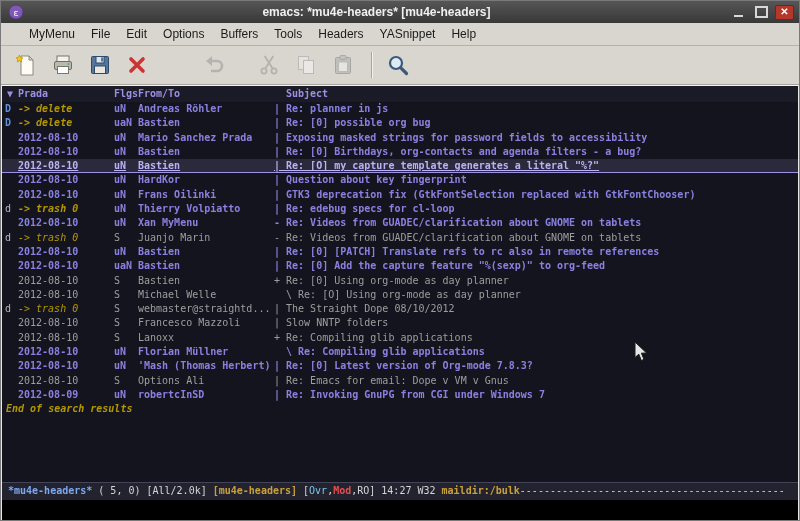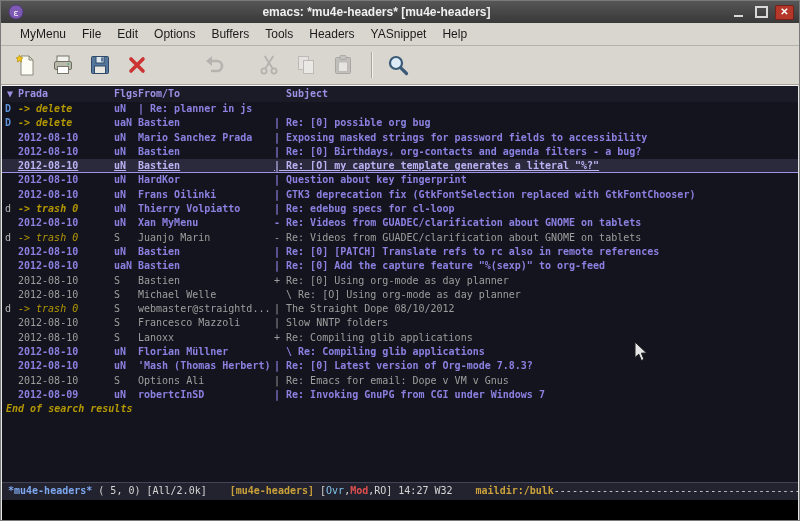--- a/index.html
+++ b/index.html
@@ -15,21 +15,21 @@
   .title { flex:1; text-align:center; color:#f0f0f0; font:bold 12px "Liberation Sans", sans-serif;
            white-space:nowrap; overflow:hidden; }
   .win-btns { display:flex; gap:4px; align-items:center; flex:none; }
   .wbtn { width:19px; height:15px; border-radius:2px; display:flex; align-items:center; justify-content:center; }
   .wbtn.min::after { content:""; width:9px; height:2px; background:#d8d8d8; margin-top:8px; }
   .wbtn.max::after { content:""; width:9px; height:8px; border:2px solid #d8d8d8; }
   .wbtn.close { background:#b5372a; border:1px solid #78201a; color:#fff; font:bold 10px "Liberation Sans",sans-serif; }
   .wbtn.close::after { content:"\2715"; line-height:1; }
   
   .menubar { flex:0 0 23px; background:#d9d6cf; border-bottom:1px solid #b6b2aa;
-             display:flex; align-items:stretch; padding-left:11px;
+             display:flex; align-items:stretch; padding-left:20px;
              font-family:"Liberation Sans", sans-serif; font-size:12px; }
   .menu-item { padding:0 8px; display:flex; align-items:center; color:#1b1b1b; white-space:nowrap; }
   
   .toolbar { flex:0 0 39px; background:#d9d6cf; border-bottom:1px solid #a9a59d;
              display:flex; align-items:center; padding-left:10px; }
   .tool { width:30px; height:30px; margin-right:7px; display:flex; align-items:center; justify-content:center; flex:none; }
   .tool svg { width:24px; height:24px; }
   .tool.disabled { opacity:.45; filter:grayscale(1); }
   .t-undo { margin-left:40px; }
   .t-cut { margin-left:18px; }
@@ -59,21 +59,21 @@
   .mark-d { color:#b5b5b5; font-weight:normal; }
   .row.current { background:#2a2a3c; box-shadow:inset 0 -1px 0 #9c93e6; }
   .row.current span { color:#bbb2f4; text-decoration:underline; }
   .end-line { height:14.3px; line-height:14.3px; padding-left:4px; color:#b39700;
               font-style:italic; font-weight:bold; white-space:pre; }
   
   .modeline { flex:0 0 18px; background:#23232f; border-top:1px solid #45455a; line-height:16px;
               padding-left:6px; white-space:pre; overflow:hidden; }
   .seg-blue { color:#7da7ee; font-weight:bold; }
   .seg-plain { color:#d6d6d6; }
-  .seg-gold { color:#c9a03a; font-weight:bold;margin-left:17px; }
+  .seg-gold { color:#c9a03a; font-weight:bold; }
   .seg-red { color:#e04f4f; font-weight:bold; }
   .seg-cyan { color:#7fc4e8; }
   .minibuffer { flex:0 0 20px; background:#000; }
   
   .mouse { position:absolute; left:633px; top:340px; width:14px; height:21px; pointer-events:none; }
 </style>
 </head>
 <body>
 
 <div class="window">
@@ -172,21 +172,21 @@
   <div class="frame-body">
     <div class="buffer">
       <div class="header-line">
         <span class="hl-mark">▼</span>
         <span class="hl-date">Prada</span>
         <span class="hl-flags">Flgs</span>
         <span class="hl-from">From/To</span>
         <span class="hl-subj">Subject</span>
       </div>
       <div class="rows">
-          <div class="row unread"><span class="c-mark mark-D">D</span><span class="c-date marked">-&gt; delete</span><span class="c-flags">uN</span><span class="c-subj">| Re: planner in js</span></div>
+          <div class="row unread"><span class="c-mark mark-D">D</span><span class="c-date marked">-&gt; delete</span><span class="c-flags">uN</span><span class="c-from">Andreas Röhler</span><span class="c-subj">| Re: planner in js</span></div>
           <div class="row unread"><span class="c-mark mark-D">D</span><span class="c-date marked">-&gt; delete</span><span class="c-flags">uaN</span><span class="c-from">Bastien</span><span class="c-subj">| Re: [0] possible org bug</span></div>
           <div class="row unread"><span class="c-mark mark-"></span><span class="c-date">2012-08-10</span><span class="c-flags">uN</span><span class="c-from">Mario Sanchez Prada</span><span class="c-subj">| Exposing masked strings for password fields to accessibility</span></div>
           <div class="row unread"><span class="c-mark mark-"></span><span class="c-date">2012-08-10</span><span class="c-flags">uN</span><span class="c-from">Bastien</span><span class="c-subj">| Re: [0] Birthdays, org-contacts and agenda filters - a bug?</span></div>
           <div class="row unread current"><span class="c-mark mark-"></span><span class="c-date">2012-08-10</span><span class="c-flags">uN</span><span class="c-from">Bastien</span><span class="c-subj">| Re: [O] my capture template generates a literal "%?"</span></div>
           <div class="row unread"><span class="c-mark mark-"></span><span class="c-date">2012-08-10</span><span class="c-flags">uN</span><span class="c-from">HardKor</span><span class="c-subj">| Question about key fingerprint</span></div>
           <div class="row unread"><span class="c-mark mark-"></span><span class="c-date">2012-08-10</span><span class="c-flags">uN</span><span class="c-from">Frans Oilinki</span><span class="c-subj">| GTK3 deprecation fix (GtkFontSelection replaced with GtkFontChooser)</span></div>
           <div class="row unread"><span class="c-mark mark-d">d</span><span class="c-date marked">-&gt; trash 0</span><span class="c-flags">uN</span><span class="c-from">Thierry Volpiatto</span><span class="c-subj">| Re: edebug specs for cl-loop</span></div>
           <div class="row unread"><span class="c-mark mark-"></span><span class="c-date">2012-08-10</span><span class="c-flags">uN</span><span class="c-from">Xan MyMenu</span><span class="c-subj">- Re: Videos from GUADEC/clarification about GNOME on tablets</span></div>
           <div class="row read"><span class="c-mark mark-d">d</span><span class="c-date marked">-&gt; trash 0</span><span class="c-flags">S</span><span class="c-from">Juanjo Marin</span><span class="c-subj">- Re: Videos from GUADEC/clarification about GNOME on tablets</span></div>
           <div class="row unread"><span class="c-mark mark-"></span><span class="c-date">2012-08-10</span><span class="c-flags">uN</span><span class="c-from">Bastien</span><span class="c-subj">| Re: [0] [PATCH] Translate refs to rc also in remote references</span></div>

